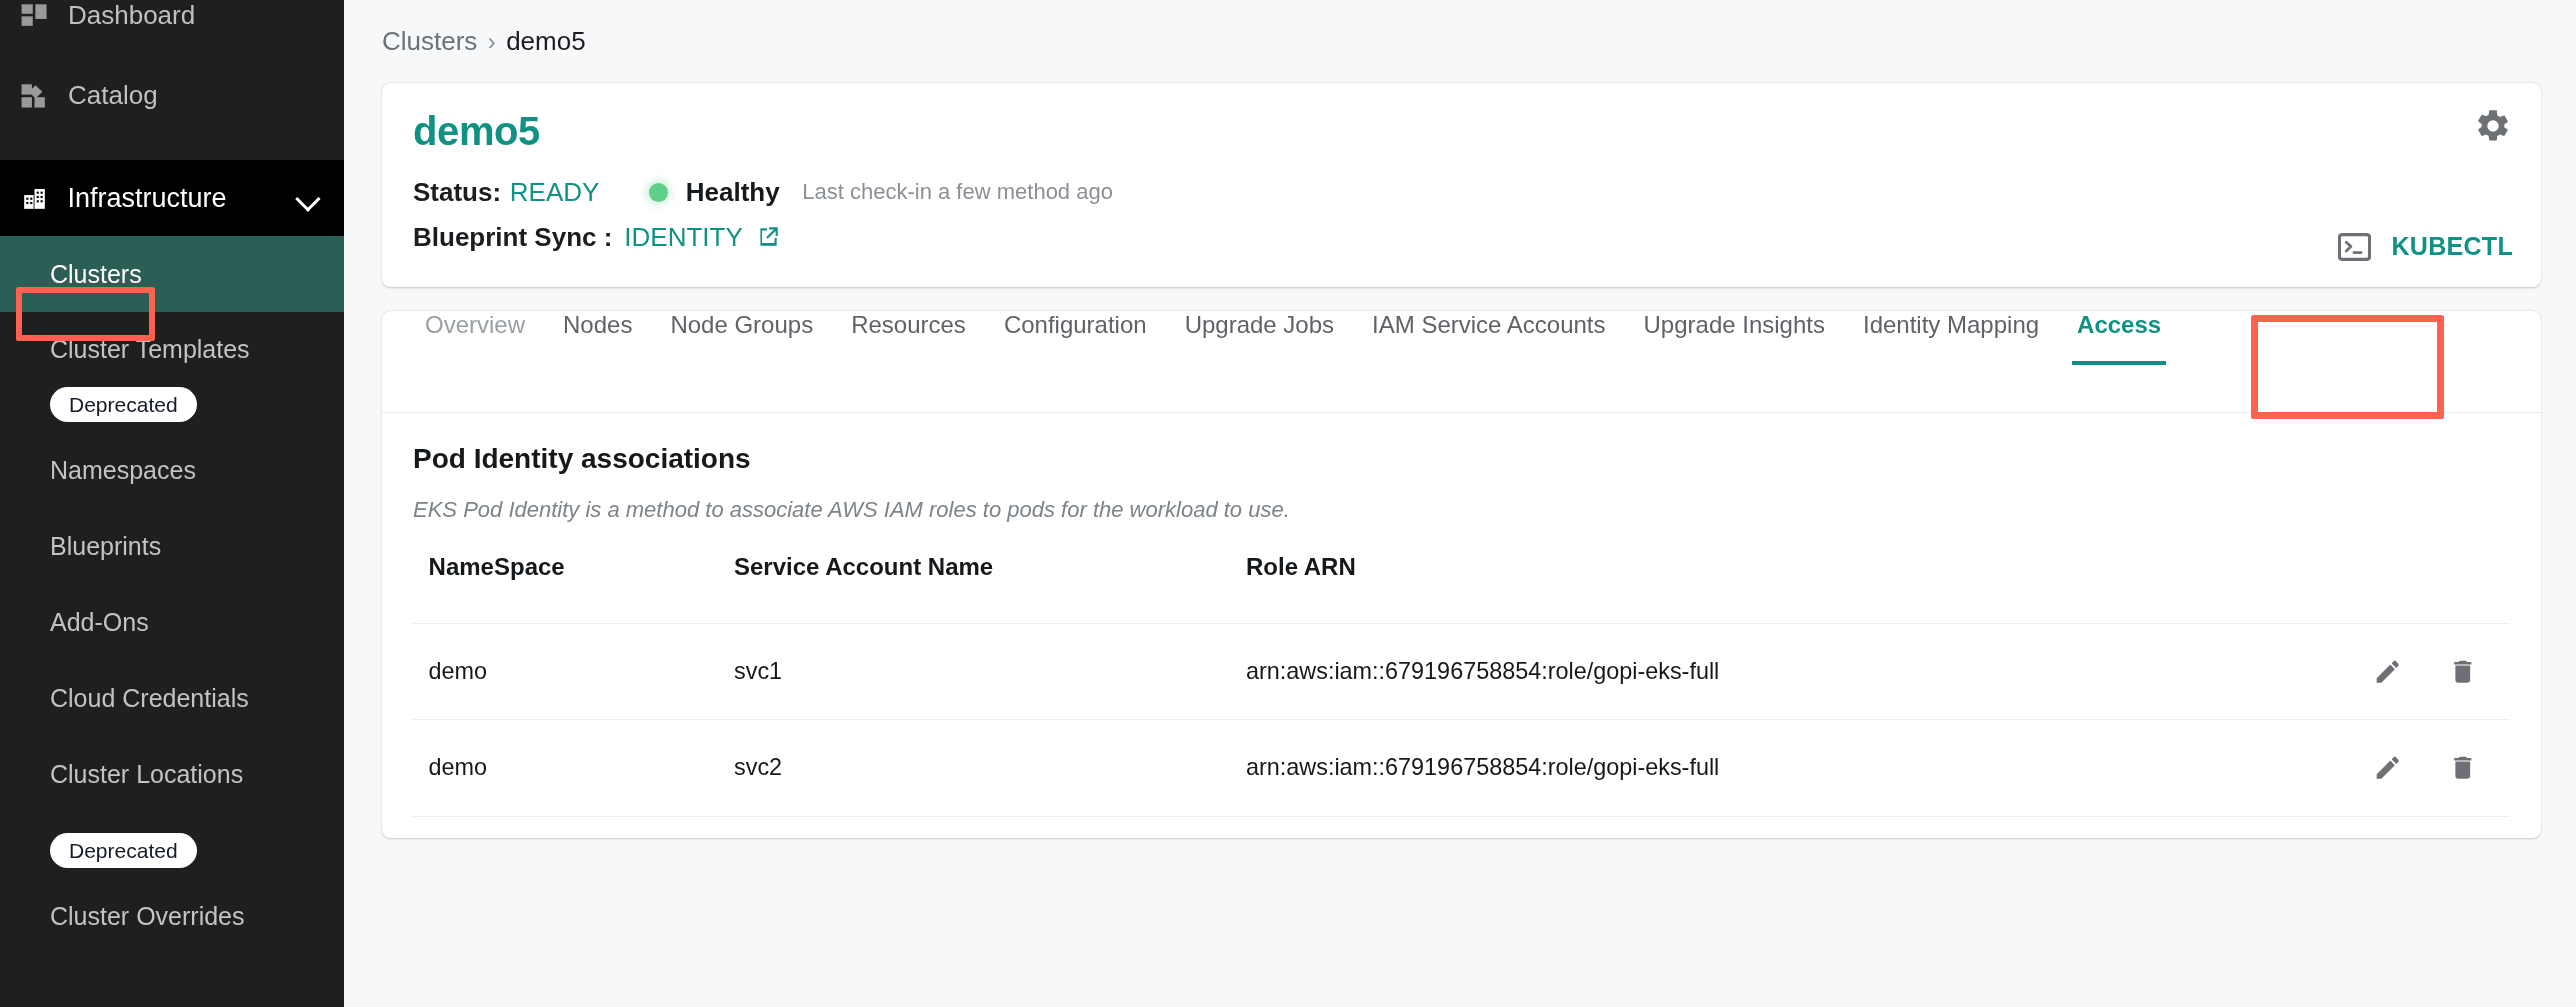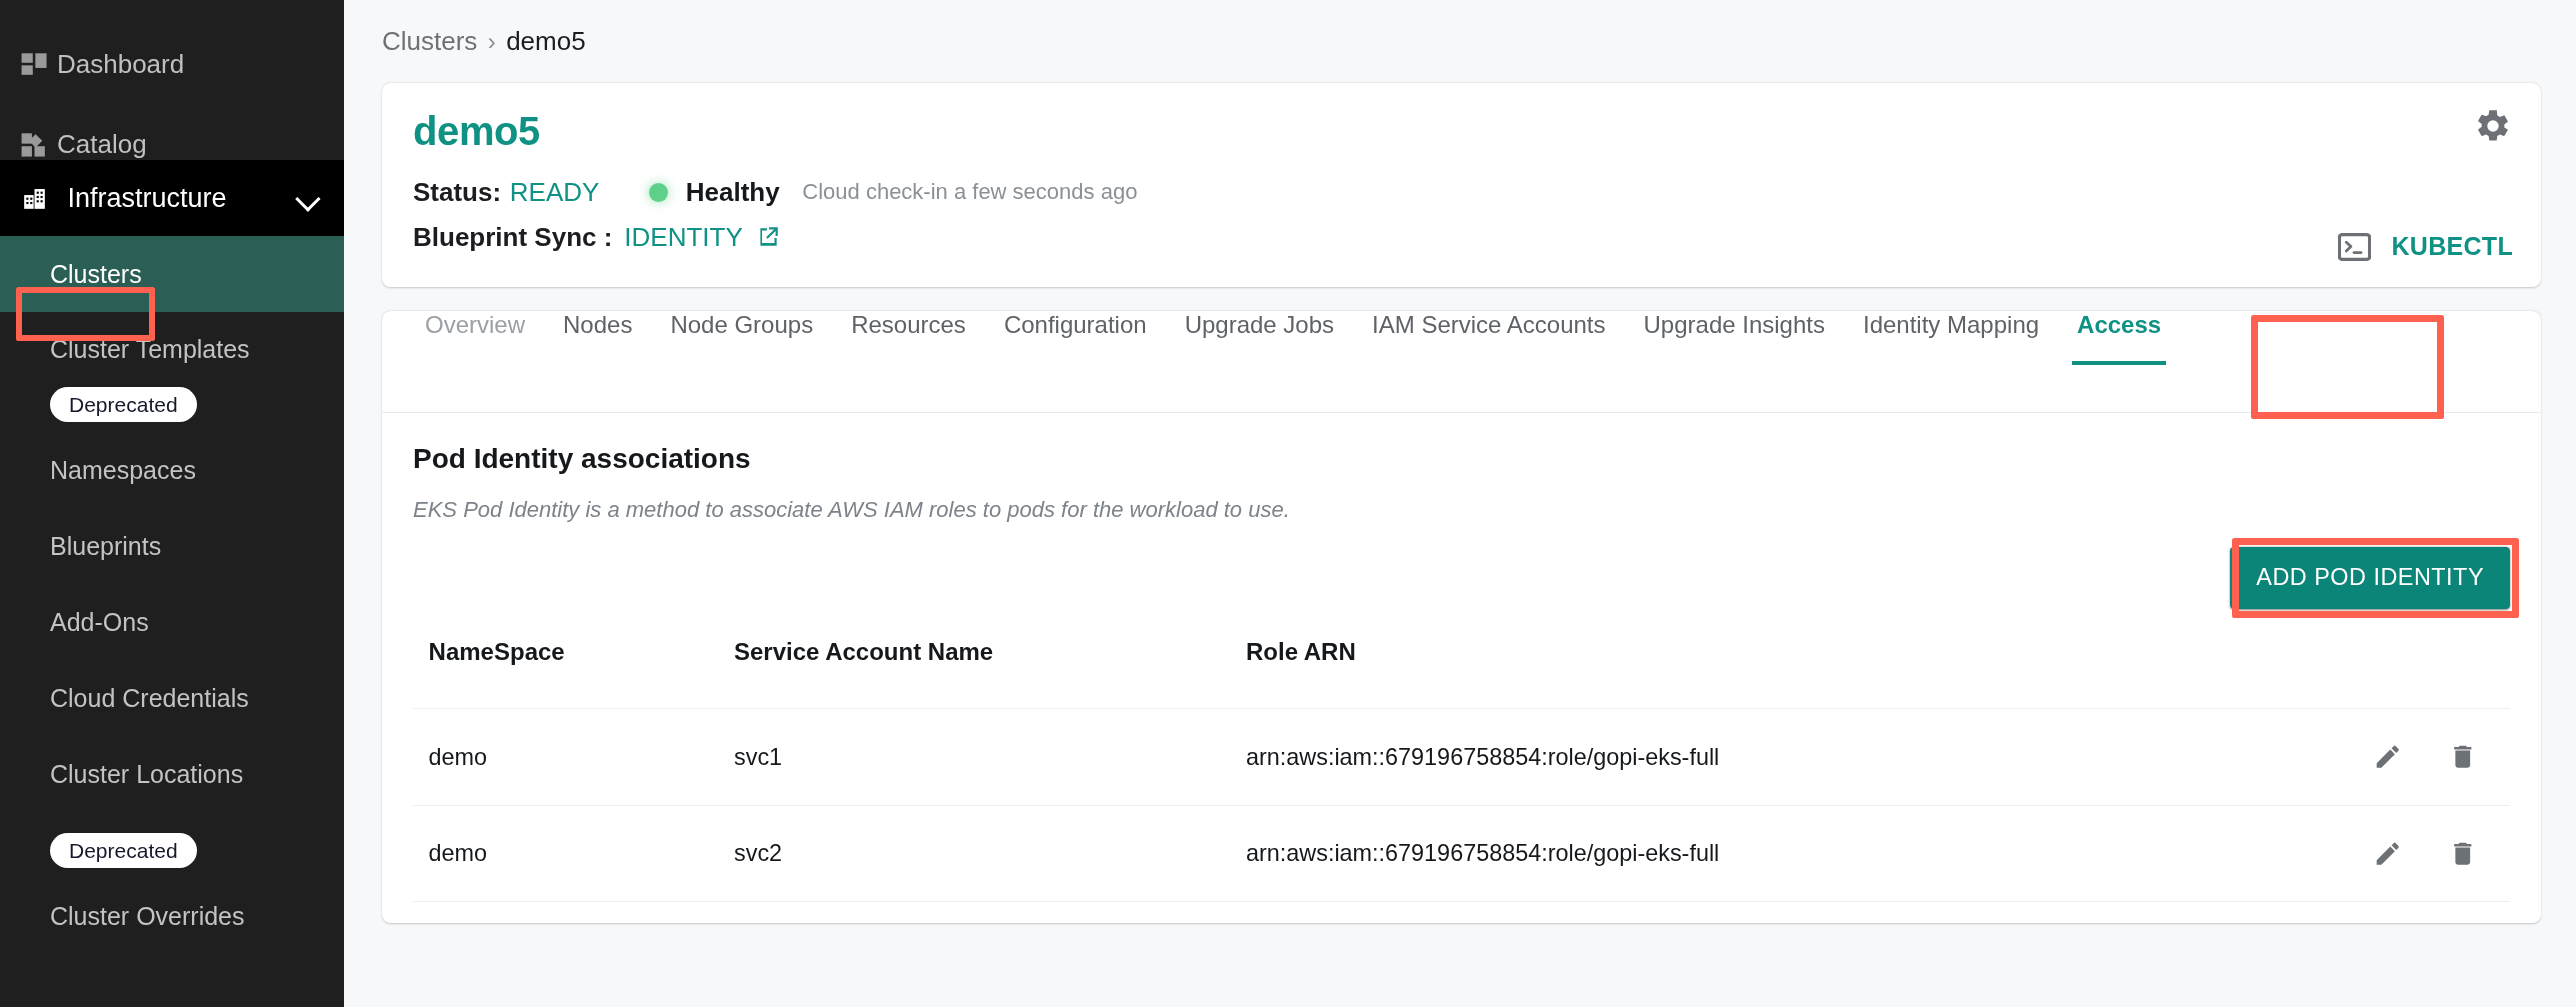--- a/index.html
+++ b/index.html
@@ -12,22 +12,22 @@
   }
   .app { display: flex; width: 2576px; height: 1007px; }
 
   
   .sidebar {
     width: 344px; flex: 0 0 344px; height: 1007px;
     background: #1f1f1f; color: #b9b9b9;
     position: relative; overflow: hidden;
   }
   .nav-top-item {
-    display: flex; align-items: flex-end;
-    height: 80px; padding-left: 19px; gap: 7px;
+    display: flex; align-items: flex-start;
+    height: 80px; padding-left: 19px; gap: 18px;
     font-size: 26px; color: #c0c0c0; cursor: pointer;
   }
   .nav-icon { width: 31px; height: 31px; flex: 0 0 31px; position: relative; }
   .nav-section {
     display: flex; align-items: center; justify-content: space-between;
     height: 76px; padding: 0 24px 0 19px;
     background: #000; color: #fff; font-size: 27px; font-weight: 400;
     cursor: pointer;
   }
   .nav-section-left { display: flex; gap: 17.4px; }
@@ -279,21 +279,21 @@
     </div>
 
     <section class="card summary-card">
       <div class="cluster-title">demo5</div>
 
       <div class="status-line">
         <span class="status-label">Status:</span>
         <span class="status-value">READY</span>
         <span class="health-dot"></span>
         <span class="health-text">Healthy</span>
-        <span class="checkin">Cloud check-in a few seconds ago</span>
+        <span class="checkin">Last check-in a few method ago</span>
       </div>
 
       <div class="sync-line">
         <span class="sync-label">Blueprint Sync :</span>
         <span class="sync-value">IDENTITY</span>
         <span class="ext-link-icon">
           <svg width="26" height="26" viewBox="0 0 24 24">
             <path d="M5 4h6v2H6.5v11.5H18V13h2v7H5z" fill="#0f9184"></path>
             <path d="M13 3h8v8h-2V6.4l-7.3 7.3-1.4-1.4L17.6 5H13z" fill="#0f9184"></path>
           </svg>
@@ -332,24 +332,20 @@
         <div class="tab">Identity Mapping</div>
         <div class="tab active">Access</div>
       </div>
 
       <div class="hl-access"></div>
 
       <div class="panel">
         <div class="panel-title">Pod Identity associations</div>
         <div class="panel-desc">EKS Pod Identity is a method to associate AWS IAM roles to pods for the workload to use.</div>
 
-        <div class="panel-actions">
-          <button class="btn-primary">ADD POD IDENTITY</button>
-          <div class="hl-addpod"></div>
-        </div>
 
         <table class="pi-table">
           <thead>
             <tr>
               <th class="col-ns">NameSpace</th>
               <th class="col-sa">Service Account Name</th>
               <th class="col-arn">Role ARN</th>
               <th class="col-act"></th>
             </tr>
           </thead>

